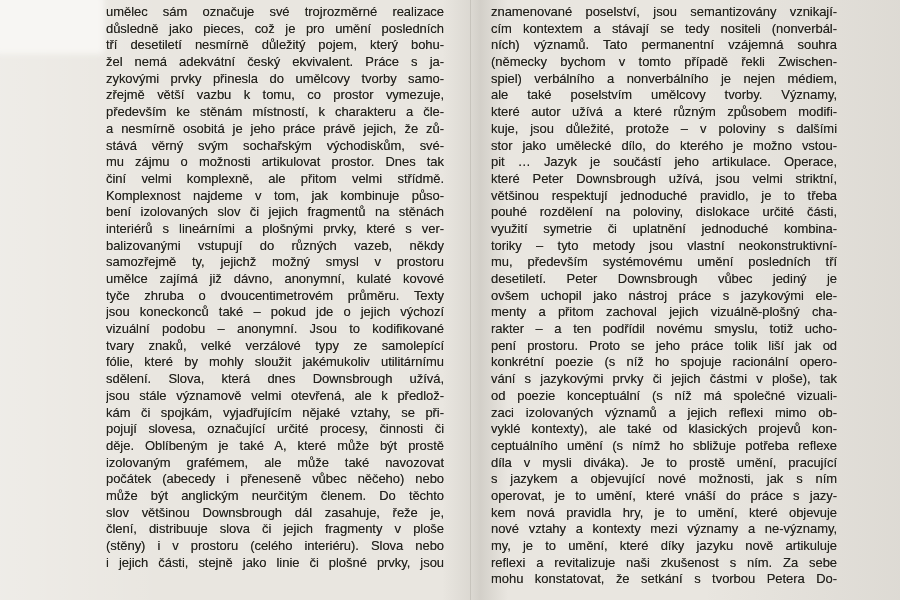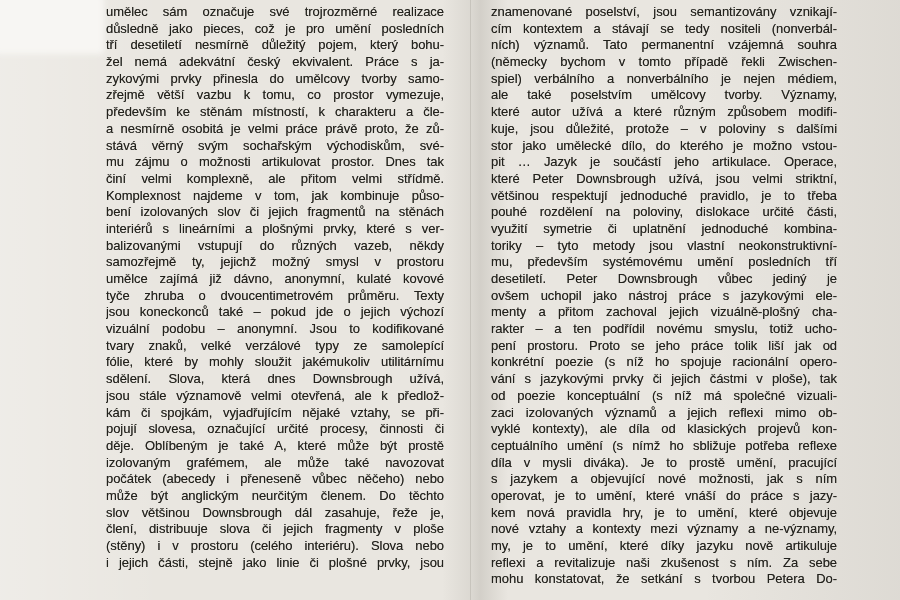--- a/index.html
+++ b/index.html
@@ -57,21 +57,21 @@
   <div class="gutter-shadow"></div>
   <div class="crease"></div>
   <div class="col col-left">
       <div class="line">umělec sám označuje své trojrozměrné realizace</div>
       <div class="line">důsledně jako pieces, což je pro umění posledních</div>
       <div class="line">tří desetiletí nesmírně důležitý pojem, který bohu-</div>
       <div class="line">žel nemá adekvátní český ekvivalent. Práce s ja-</div>
       <div class="line">zykovými prvky přinesla do umělcovy tvorby samo-</div>
       <div class="line">zřejmě větší vazbu k tomu, co prostor vymezuje,</div>
       <div class="line">především ke stěnám místností, k charakteru a čle-</div>
-      <div class="line">a nesmírně osobitá je velmi práce právě proto, že zů-</div>
+      <div class="line">a nesmírně osobitá je jeho práce právě jejich, že zů-</div>
       <div class="line">stává věrný svým sochařským východiskům, své-</div>
       <div class="line">mu zájmu o možnosti artikulovat prostor. Dnes tak</div>
       <div class="line">činí velmi komplexně, ale přitom velmi střídmě.</div>
       <div class="line">Komplexnost najdeme v tom, jak kombinuje půso-</div>
       <div class="line">bení izolovaných slov či jejich fragmentů na stěnách</div>
       <div class="line">interiérů s lineárními a plošnými prvky, které s ver-</div>
       <div class="line">balizovanými vstupují do různých vazeb, někdy</div>
       <div class="line">samozřejmě ty, jejichž možný smysl v prostoru</div>
       <div class="line">umělce zajímá již dávno, anonymní, kulaté kovové</div>
       <div class="line">tyče zhruba o dvoucentimetrovém průměru. Texty</div>
@@ -111,21 +111,21 @@
       <div class="line">mu, především systémovému umění posledních tří</div>
       <div class="line">desetiletí. Peter Downsbrough vůbec jediný je</div>
       <div class="line">ovšem uchopil jako nástroj práce s jazykovými ele-</div>
       <div class="line">menty a přitom zachoval jejich vizuálně-plošný cha-</div>
       <div class="line">rakter – a ten podřídil novému smyslu, totiž ucho-</div>
       <div class="line">pení prostoru. Proto se jeho práce tolik liší jak od</div>
       <div class="line">konkrétní poezie (s níž ho spojuje racionální opero-</div>
       <div class="line">vání s jazykovými prvky či jejich částmi v ploše), tak</div>
       <div class="line">od poezie konceptuální (s níž má společné vizuali-</div>
       <div class="line">zaci izolovaných významů a jejich reflexi mimo ob-</div>
-      <div class="line">vyklé kontexty), ale díla od klasických projevů kon-</div>
+      <div class="line">vyklé kontexty), ale také od klasických projevů kon-</div>
       <div class="line">ceptuálního umění (s nímž ho sbližuje potřeba reflexe</div>
       <div class="line">díla v mysli diváka). Je to prostě umění, pracující</div>
       <div class="line">s jazykem a objevující nové možnosti, jak s ním</div>
       <div class="line">operovat, je to umění, které vnáší do práce s jazy-</div>
       <div class="line">kem nová pravidla hry, je to umění, které objevuje</div>
       <div class="line">nové vztahy a kontexty mezi významy a ne-významy,</div>
       <div class="line">my, je to umění, které díky jazyku nově artikuluje</div>
       <div class="line">reflexi a revitalizuje naši zkušenost s ním. Za sebe</div>
       <div class="line">mohu konstatovat, že setkání s tvorbou Petera Do-</div>
     </div>

